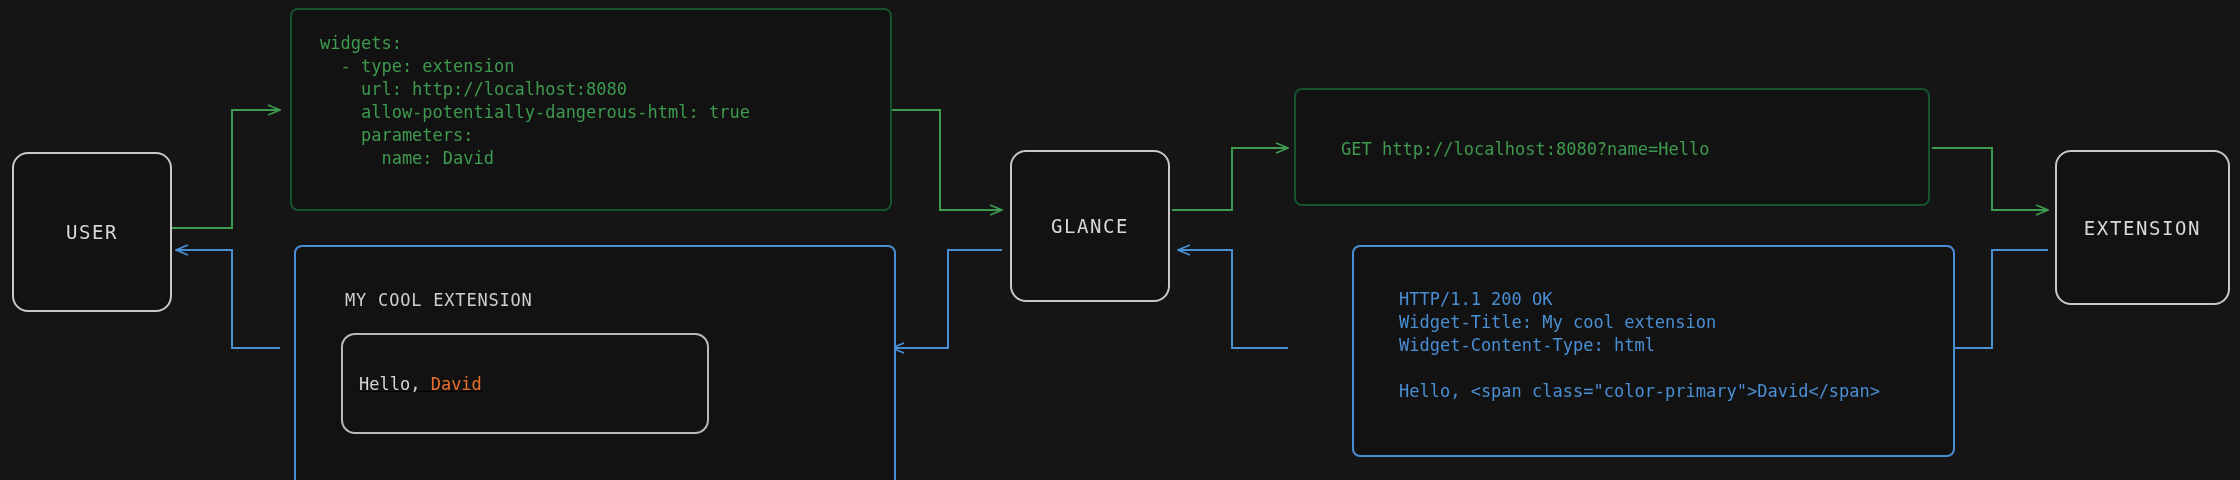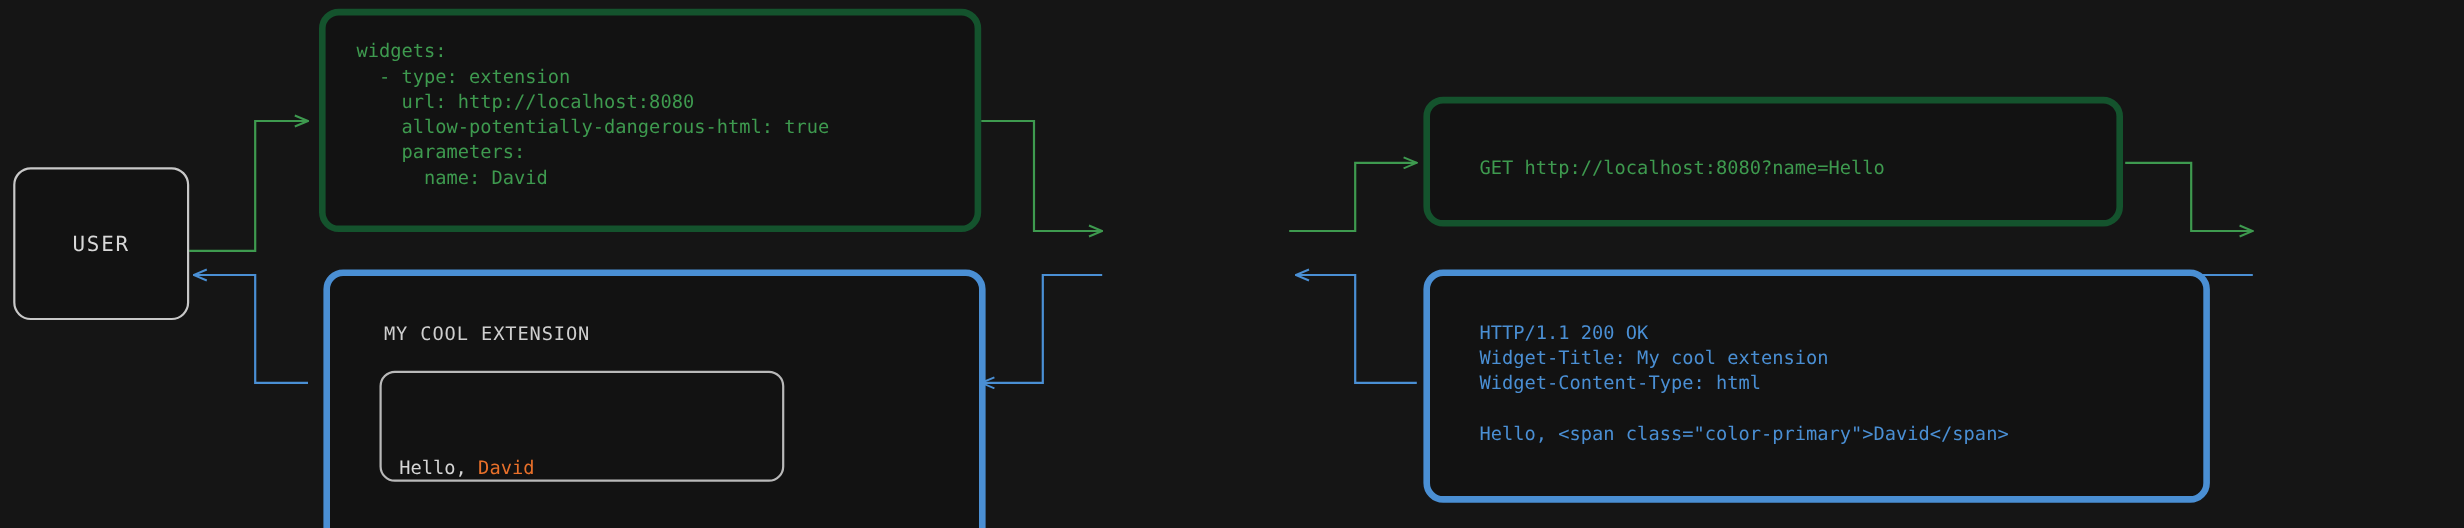--- a/index.html
+++ b/index.html
@@ -37,23 +37,23 @@
     color: #d8d8d8;
     font-family: "DejaVu Sans Mono", monospace;
     font-size: 19px;
     letter-spacing: 1.6px;
     white-space: nowrap;
   }
 
   .panel {
     position: absolute;
     box-sizing: border-box;
-    border-radius: 18px;
+    border-radius: 8px;
     background: #121212;
-    border: 6px solid #14532d;
+    border: 2px solid #14532d;
   }
   .panel.blue { border-color: #4a8fd4; }
 
   .code {
     font-family: "DejaVu Sans Mono", monospace;
     font-size: 17px;
     line-height: 23px;
     white-space: pre;
     color: #3e9a4f;
   }
@@ -66,21 +66,22 @@
     letter-spacing: 0.8px;
     color: #cfcfcf;
     white-space: nowrap;
   }
   .widget-body {
     box-sizing: border-box;
     border: 2px solid #b9b9b9;
     border-radius: 14px;
     background: #121212;
     display: flex;
-    align-items: flex-end;
+    align-items: center;
+    text-decoration: underline;
   }
   .widget-body .line {
     font-family: "DejaVu Sans Mono", monospace;
     font-size: 17px;
     color: #d6d6d6;
     white-space: pre;
     padding-left: 16px;
   }
   .accent { color: #e8702a; }
 </style>
@@ -115,47 +116,53 @@
       <path d="M2048,250 L1992,250 L1992,348 L1940,348" marker-end="url(#arrowBlue)"></path>
 
       <path d="M1288,348 L1232,348 L1232,250 L1178,250" marker-end="url(#arrowBlue)"></path>
 
       <path d="M1002,250 L948,250 L948,348 L892,348" marker-end="url(#arrowBlue)"></path>
 
       <path d="M280,348 L232,348 L232,250 L176,250" marker-end="url(#arrowBlue)"></path>
     </g>
   </svg>
 
-  <div class="node" style="left:12px; top:152px; width:160px; height:139px;">
+  <div class="node" style="left:12px; top:152px; width:160px; height:160px;">
     <span class="node-label">USER</span>
   </div>
 
   <div class="panel" style="left:290px; top:8px; width:602px; height:203px;">
     <div class="code" style="position:absolute; left:28px; top:22px;">widgets:
   - type: extension
     url: http://localhost:8080
     allow-potentially-dangerous-html: true
     parameters:
       name: David</div>
   </div>
 
   <div class="panel blue" style="left:294px; top:245px; width:602px; height:291px;">
     <div class="widget-title" style="position:absolute; left:49px; top:43px;">MY COOL EXTENSION</div>
     <div class="widget-body" style="position:absolute; left:45px; top:86px; width:368px; height:101px;">
       <span class="line"><span>Hello, </span><span class="accent">David</span></span>
     </div>
   </div>
 
+  <div class="node" style="left:1010px; top:150px; width:160px; height:152px;">
+    <span class="node-label">GLANCE</span>
+  </div>
 
   <div class="panel" style="left:1294px; top:88px; width:636px; height:118px;">
     <div class="code" style="position:absolute; left:45px; top:48px;">GET http://localhost:8080?name=Hello</div>
   </div>
 
-  <div class="panel blue" style="left:1294px; top:245px; width:715px; height:212px;">
+  <div class="panel blue" style="left:1352px; top:245px; width:603px; height:212px;">
     <div class="code blue" style="position:absolute; left:45px; top:41px;">HTTP/1.1 200 OK
 Widget-Title: My cool extension
 Widget-Content-Type: html
 
 Hello, &lt;span class="color-primary"&gt;David&lt;/span&gt;</div>
   </div>
 
+  <div class="node" style="left:2055px; top:150px; width:175px; height:155px;">
+    <span class="node-label">EXTENSION</span>
+  </div>
 
 </div>
 
 </body></html>

